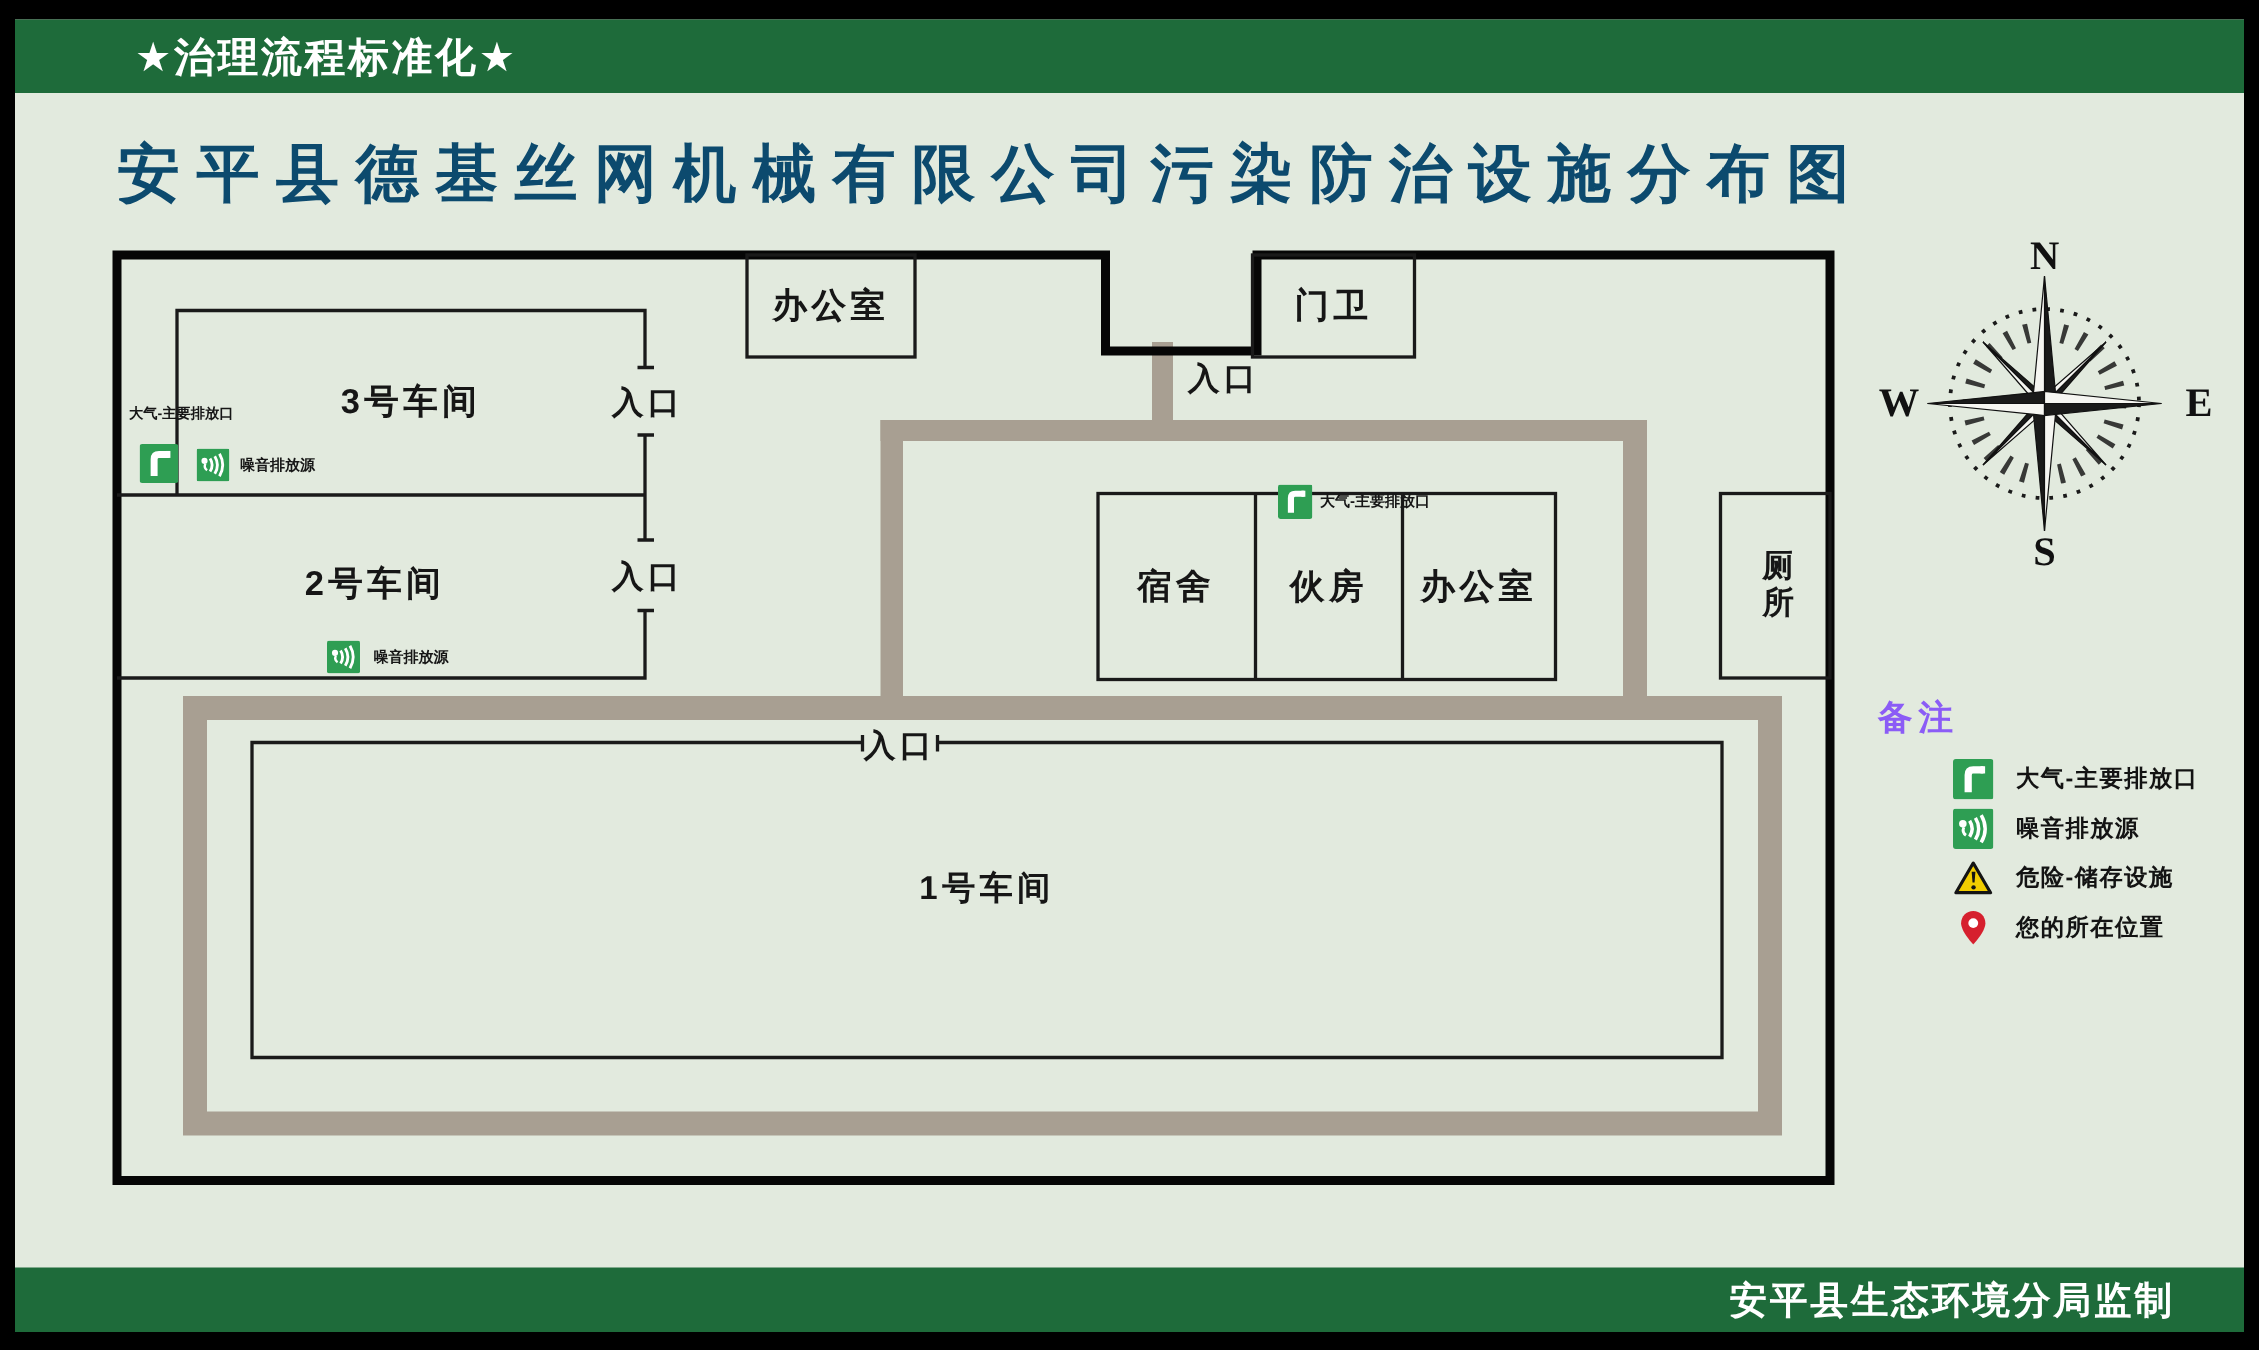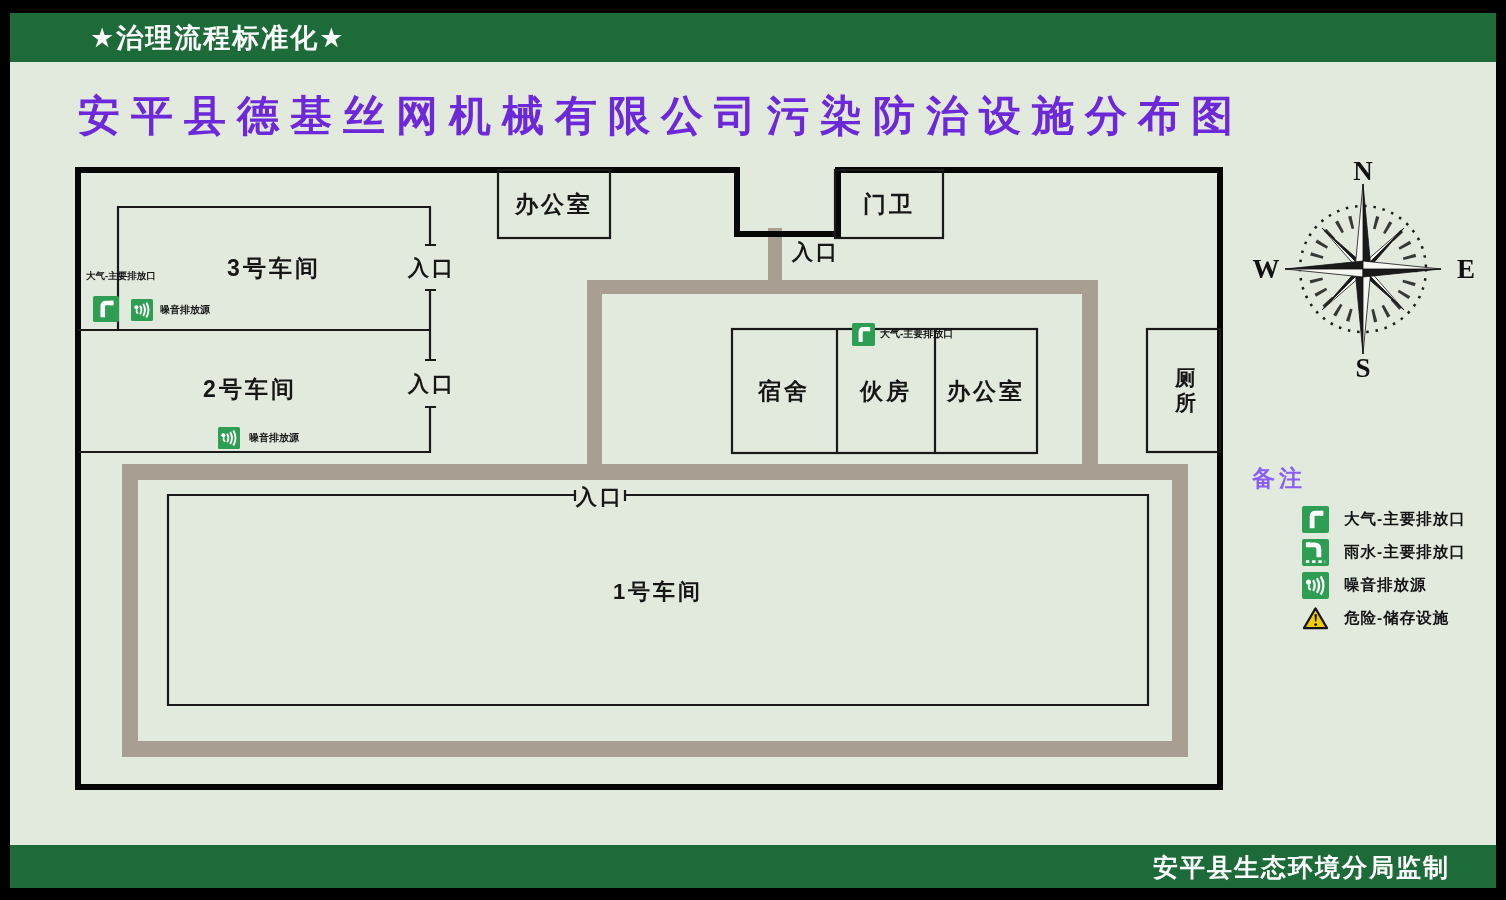--- a/index.html
+++ b/index.html
@@ -11,21 +11,21 @@
   }
   html,body{margin:0;padding:0;}
   body{font-family:"Liberation Sans","DejaVu Sans",sans-serif;}
   #stage{position:relative;width:1506px;height:900px;background:#000;overflow:hidden;}
   #paper{position:absolute;left:10px;top:13px;width:1486px;height:875px;background:var(--bg);}
   .banner{position:absolute;left:0;width:1486px;height:49px;background:var(--banner_green);color:#fff;font-weight:bold;}
   #banner-top{top:0;}
   #banner-top .btxt{position:absolute;left:80px;top:50%;transform:translateY(-50%);font-size:27px;letter-spacing:2px;}
   #banner-bottom{top:832px;height:43px;}
   #banner-bottom .btxt{position:absolute;right:46px;top:50%;transform:translateY(-50%);font-size:25px;letter-spacing:2px;}
-  #main-title{position:absolute;left:0;top:75px;width:1302px;text-align:center;font-size:42px;font-weight:bold;color:#6d28d9;letter-spacing:11px;white-space:nowrap;}
+  #main-title{position:absolute;left:0;top:75px;width:1302px;text-align:center;font-size:42px;font-weight:bold;color:#0c4a6e;letter-spacing:11px;white-space:nowrap;}
   svg.layer{position:absolute;left:0;top:0;}
   .lbl{position:absolute;transform:translate(-50%,-50%);white-space:nowrap;font-weight:bold;color:var(--ink);}
   .room-lbl{font-size:23px;letter-spacing:3px;}
   .entr-lbl{font-size:21px;letter-spacing:3px;}
   .tiny-lbl{font-size:10px;letter-spacing:0px;transform:translate(0,-50%);}
   .mapicon{position:absolute;}
   .compass-letter{position:absolute;transform:translate(-50%,-50%);font-family:"Liberation Serif","DejaVu Serif",serif;font-weight:bold;font-size:27px;color:#111;}
   #legend{position:absolute;left:1252px;top:463px;width:230px;}
   #legend-title{font-size:23px;font-weight:bold;letter-spacing:4px;color:#8b5cf6;margin-bottom:9px;}
   .lg-row{display:flex;align-items:center;height:33px;}
@@ -195,30 +195,30 @@
   <div id="legend">
     <div id="legend-title">备注</div>
     <div class="lg-row">
       <svg class="lg-ic">
           <use href="#sym-air"></use>
         </svg>
       <span class="lg-tx">大气-主要排放口</span>
     </div>
     <div class="lg-row">
       <svg class="lg-ic">
-          <use href="#sym-rain"></use>
-        </svg>
-      <span class="lg-tx">雨水-主要排放口</span>
-    </div>
-    <div class="lg-row">
-      <svg class="lg-ic">
           <use href="#sym-noise"></use>
         </svg>
       <span class="lg-tx">噪音排放源</span>
     </div>
     <div class="lg-row">
       <svg class="lg-ic">
           <use href="#sym-hazard"></use>
         </svg>
       <span class="lg-tx">危险-储存设施</span>
+    </div>
+    <div class="lg-row">
+      <svg class="lg-ic">
+          <use href="#sym-pin"></use>
+        </svg>
+      <span class="lg-tx">您的所在位置</span>
     </div>
   </div>
 </div>
 
 </body></html>

